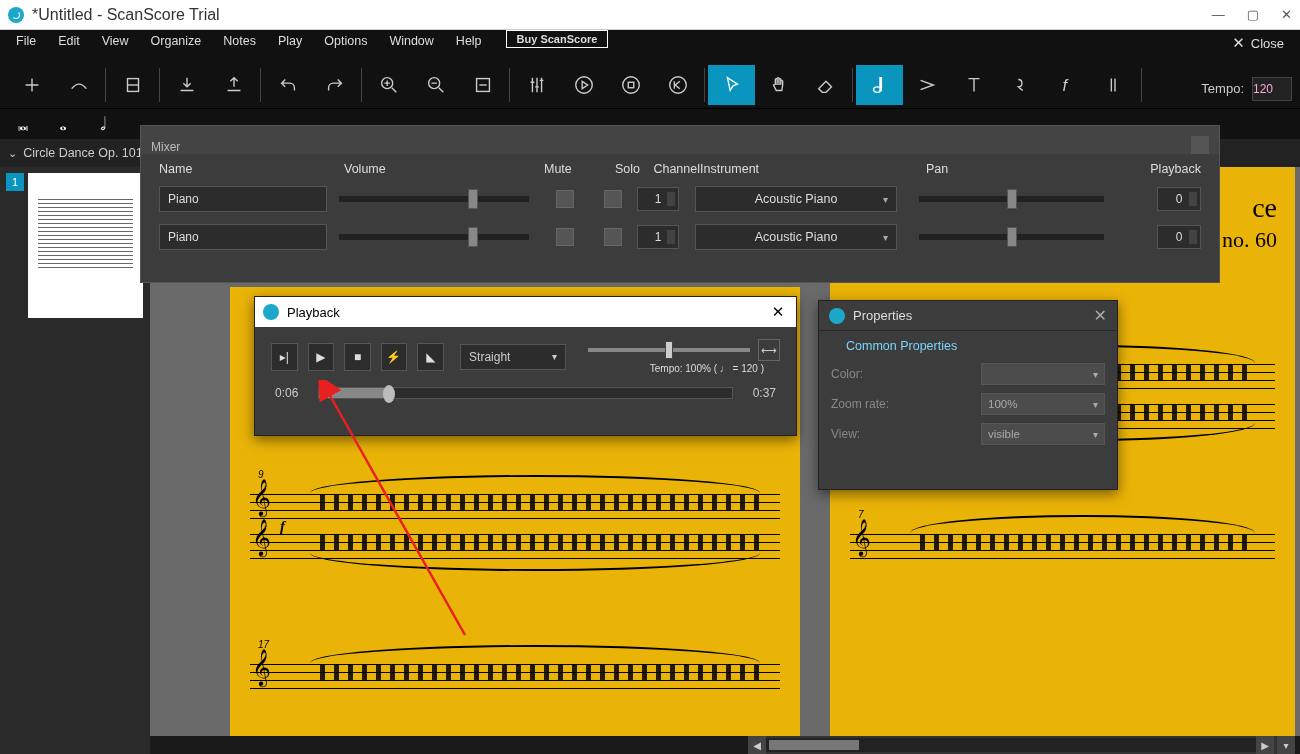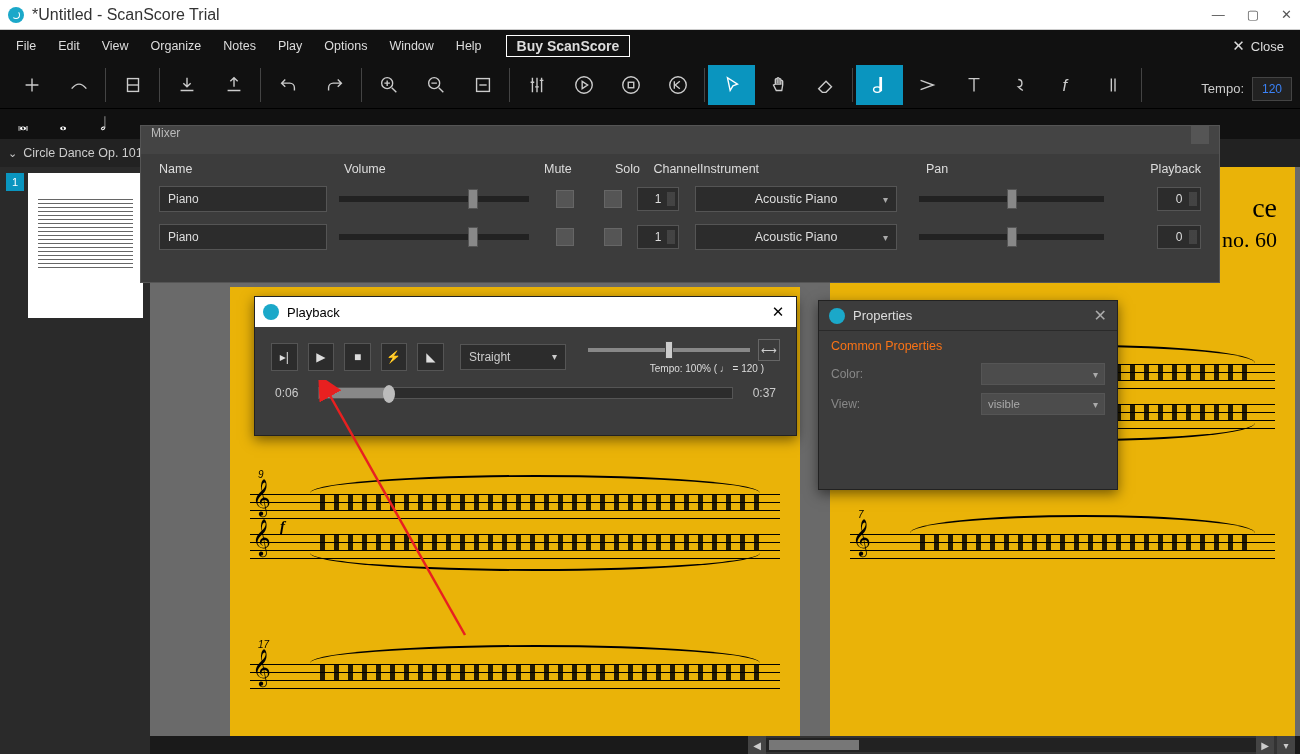--- a/index.html
+++ b/index.html
@@ -7,35 +7,35 @@
 
 
 .titlebar { height:30px; background:#fff; display:flex; align-items:center; padding:0 8px; color:#333; border-bottom:1px solid #ccc; }
 .titlebar .app-icon { width:16px; height:16px; background:#1ba8c9; border-radius:50%; margin-right:8px; position:relative; }
 .titlebar .app-icon::after { content:""; position:absolute; inset:4px; border:1.5px solid #fff; border-radius:50%; border-top-color:transparent; border-left-color:transparent; }
 .titlebar .title { font-size:16px; }
 .titlebar .win-controls { margin-left:auto; display:flex; gap:22px; font-size:13px; color:#555; }
 .titlebar .win-controls span { cursor:pointer; }
 
 
-.menubar { height:32px; background:#111; display:flex; align-items:center; padding:0 6px; gap:2px; color:#ddd; }
+.menubar { height:32px; background:#111; display:flex; align-items:flex-start; padding:0 6px; gap:2px; color:#ddd; }
 .menubar .item { padding:4px 10px; font-size:12.5px; cursor:pointer; }
-.menubar .buy { margin-left:12px; border:1.5px solid #fff; padding:2px 10px; font-size:14px; font-weight:600; cursor:pointer; }
+.menubar .buy { margin-left:12px; border:1.5px solid #fff; padding:2px 10px; font-size:11px; font-weight:600; cursor:pointer; }
 .menubar .close { margin-left:auto; display:flex; align-items:center; gap:6px; font-size:13px; padding:4px 10px; cursor:pointer; }
 .menubar .close .x { font-size:15px; }
 
 
 .toolbar { height:47px; background:#111; display:flex; align-items:center; padding:0 8px; gap:0; border-bottom:1px solid #000; }
 .toolbar .btn { width:47px; height:40px; display:flex; align-items:center; justify-content:center; cursor:pointer; position:relative; }
 .toolbar .sep { width:1px; height:34px; background:#444; margin:0 3px; }
 .toolbar .btn.active { background:#0a95bf; }
 .toolbar svg { width:22px; height:22px; stroke:#ccc; fill:none; stroke-width:1.5; }
 .toolbar .btn.active svg { stroke:#fff; }
 .toolbar .tempo { margin-left:auto; display:flex; align-items:center; gap:8px; font-size:13px;margin-top:7px; }
-.toolbar .tempo input { width:40px; height:24px; background:#222; border:1px solid #444; color:#3b82f6; text-align:center; font-size:12px; }
+.toolbar .tempo input { width:40px; height:24px; background:#222; border:1px solid #444; color:#f9a8d4; text-align:left; font-size:12px; }
 
 
 .toolbar2 { height:30px; background:#111; display:flex; align-items:center; padding:0 8px; gap:10px; }
 .toolbar2 .note { width:30px; height:24px; display:flex; align-items:center; justify-content:center; font-size:18px; color:#fff; cursor:pointer; }
 
 
 .crumb { height:28px; background:#222; display:flex; align-items:center; padding:0 8px; font-size:12.5px; color:#ccc; }
 .crumb .chev { margin-right:6px; font-size:11px; }
 
 
@@ -62,21 +62,21 @@
 .measure-num { position:absolute; left:8px; top:-18px; font-size:10px; font-style:italic; color:#000; }
 
 
 .hscroll { position:absolute; left:748px; right:5px; bottom:0; height:18px; background:#333; display:flex; align-items:center; }
 .hscroll .arr { width:18px; height:18px; background:#444; color:#ccc; display:flex; align-items:center; justify-content:center; font-size:10px; cursor:pointer; }
 .hscroll .track { flex:1; height:14px; background:#222; position:relative; }
 .hscroll .thumb-s { position:absolute; left:3px; top:2px; width:90px; height:10px; background:#777; }
 
 
 .mixer { position:absolute; left:140px; top:125px; width:1080px; height:158px; background:#3c3c3c; border:1px solid #555; z-index:10; }
-.mixer .hdr { height:28px; background:#444; display:flex; align-items:flex-start; padding:0 10px; font-size:12px; color:#bbb; }
+.mixer .hdr { height:28px; background:#444; display:flex; align-items:flex-end; padding:0 10px; font-size:12px; color:#bbb; }
 .mixer .hdr .x { margin-left:auto; width:18px; height:18px; background:#555; display:flex; align-items:center; justify-content:center; cursor:pointer; }
 .mixer .cols { display:flex; padding:8px 18px 4px; font-size:12.5px; color:#ddd; }
 .mixer .cols .c1 { width:185px; }
 .mixer .cols .c2 { width:200px; }
 .mixer .cols .c3 { width:48px; }
 .mixer .cols .c4 { width:48px; text-align:right; }
 .mixer .cols .c5 { width:60px;text-align:right; }
 .mixer .cols .c6 { width:218px; }
 .mixer .cols .c7 { width:195px; padding-left:8px; }
 .mixer .cols .c8 { flex:1; text-align:right; }
@@ -112,21 +112,21 @@
 .playback .ptrack { flex:1; height:12px; background:#2c2c2c; border:1px solid #555; position:relative; }
 .playback .ptrack .pfill { position:absolute; left:0; top:0; bottom:0; width:17%; background:#888; }
 .playback .ptrack .ph { position:absolute; left:17%; top:-3px; width:12px; height:18px; background:#bbb; border-radius:50%; transform:translateX(-50%); }
 
 
 .props { position:absolute; left:818px; top:300px; width:300px; height:190px; background:#3c3c3c; border:1px solid #222; z-index:20; box-shadow:0 4px 12px rgba(0,0,0,.5); }
 .props .hdr { height:30px; display:flex; align-items:center; padding:0 10px; color:#ddd; font-size:13px; border-bottom:1px solid #2a2a2a; }
 .props .hdr .ico { width:16px; height:16px; background:#1ba8c9; border-radius:50%; margin-right:8px; }
 .props .hdr .x { margin-left:auto; cursor:pointer; color:#aaa; font-size:16px; }
 .props .section { padding:8px 12px; }
-.props .sec-title { font-size:12.5px; color:#f97316; margin-bottom:10px; }
+.props .sec-title { font-size:12.5px; color:#7dd3fc; margin-bottom:10px;margin-left:15px; }
 .props .frow { display:flex; align-items:center; margin-bottom:8px; font-size:12px; color:#888; }
 .props .frow .lbl { width:150px; }
 .props .frow .fld { flex:1; height:22px; background:#4c4c4c; border:1px solid #555; color:#aaa; padding:0 6px; display:flex; align-items:center; font-size:11.5px; position:relative; }
 .props .frow .fld::after { content:"▾"; position:absolute; right:6px; font-size:10px; }
 
 
 .arrow { position:absolute; left:300px; top:380px; z-index:30; pointer-events:none; }
 
 </style>
 </head>
@@ -454,20 +454,24 @@
     <span>Properties</span>
     <span class="x">✕</span>
   </div>
   <div class="section">
     <div class="sec-title">Common Properties</div>
     <div class="frow">
       <span class="lbl">Color:</span>
       <div class="fld"></div>
     </div>
     <div class="frow">
+      <span class="lbl">Zoom rate:</span>
+      <div class="fld">100%</div>
+    </div>
+    <div class="frow">
       <span class="lbl">View:</span>
       <div class="fld">visible</div>
     </div>
   </div>
 </div>
 
 <svg class="arrow" width="200" height="280">
   <defs>
       <marker id="ah" markerWidth="10" markerHeight="10" refX="2" refY="5" orient="auto">
     <path d="M0,0 L10,5 L0,10 z" fill="#e82020"></path>

